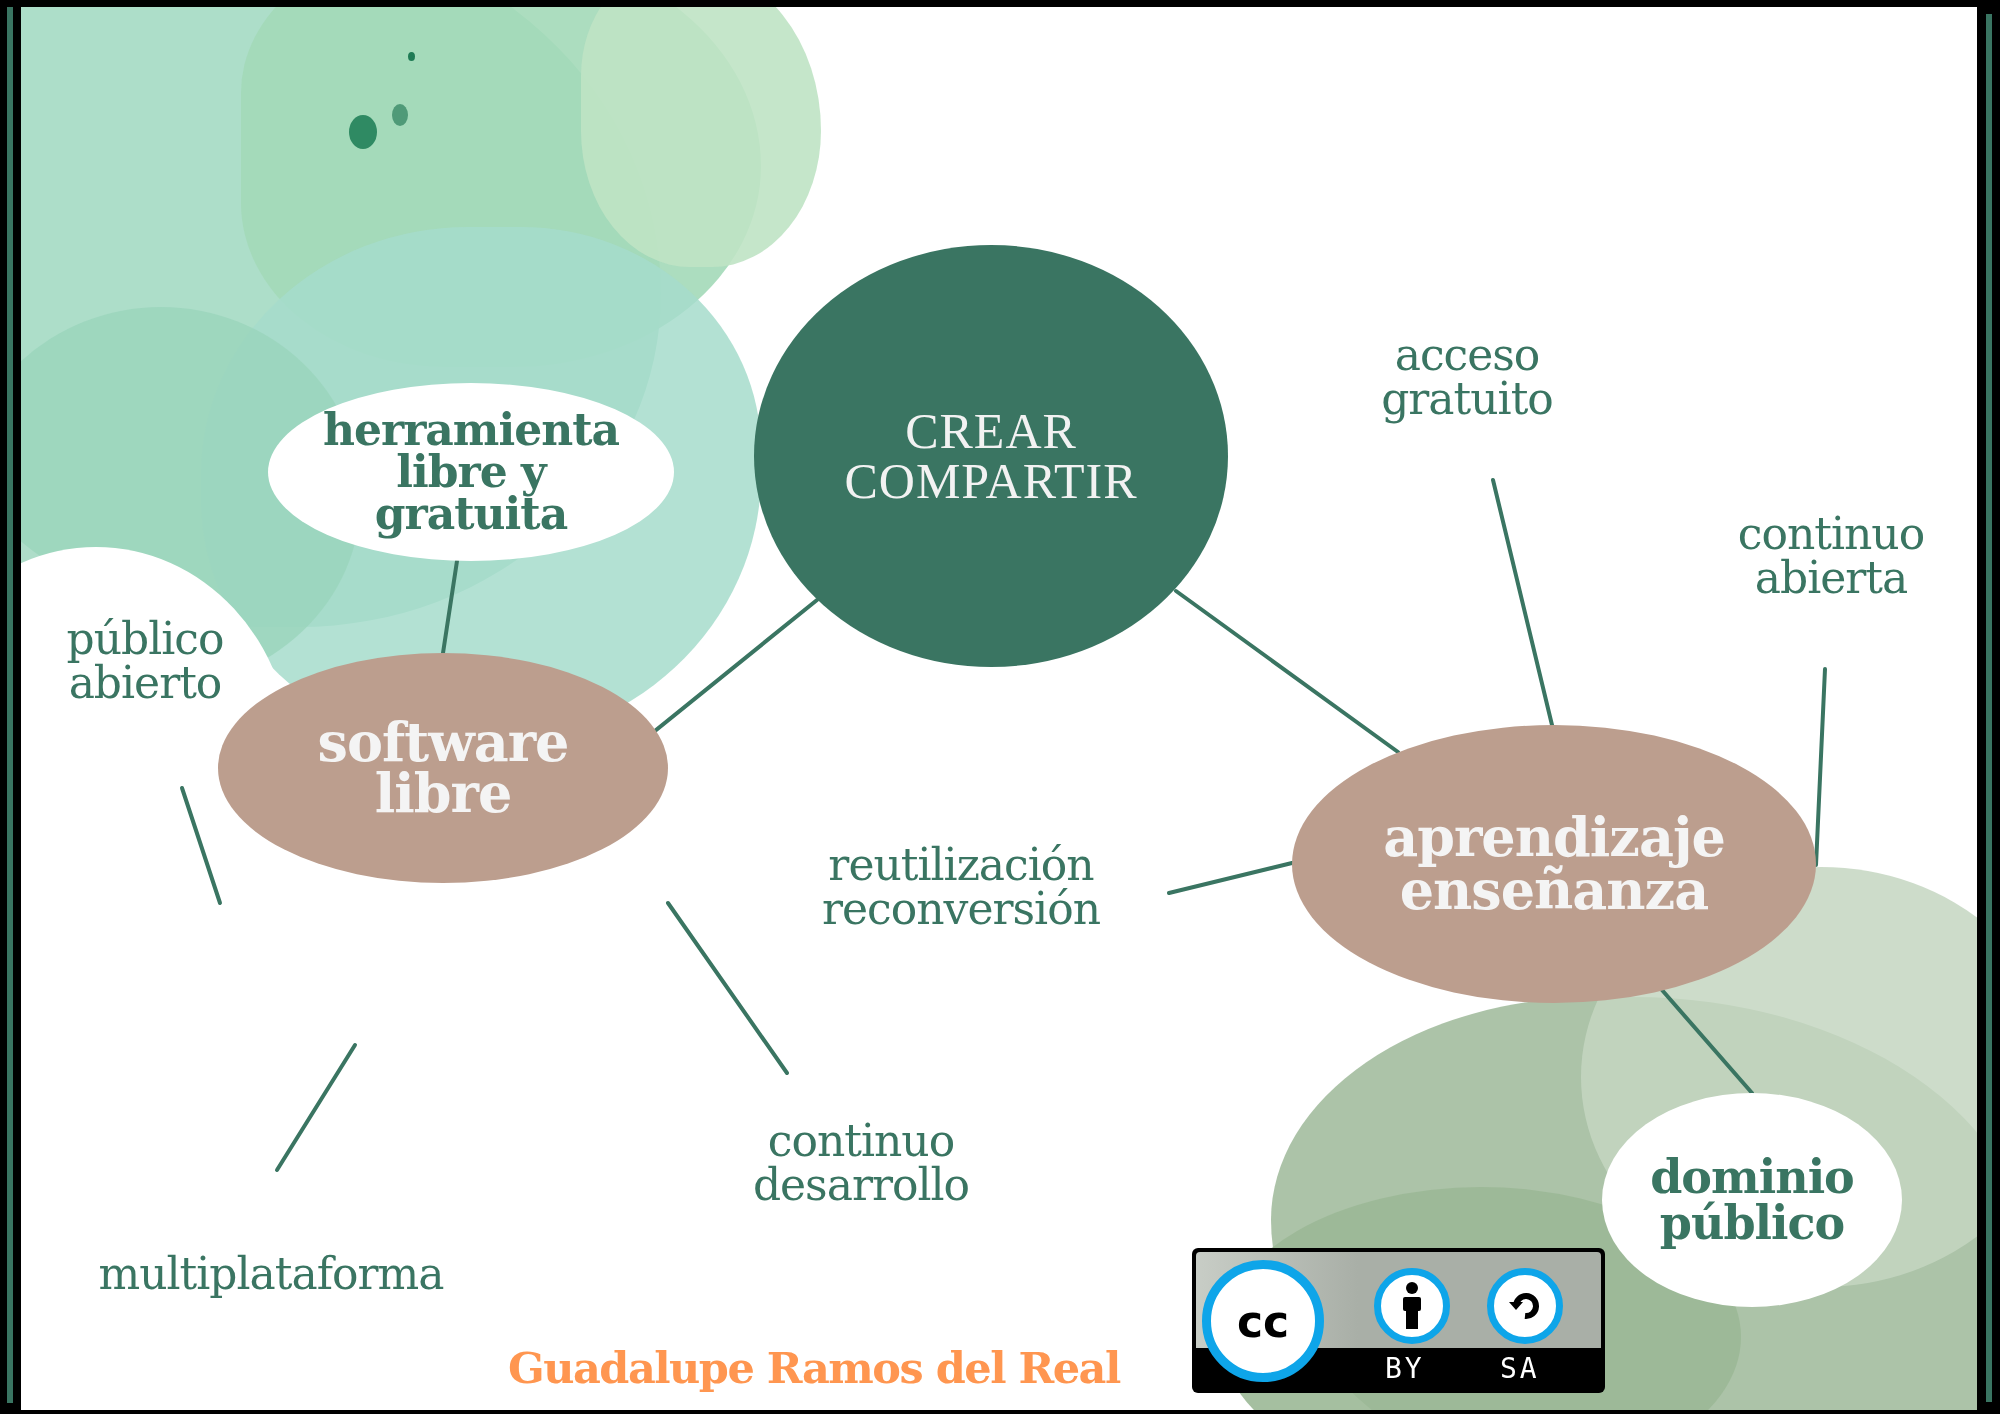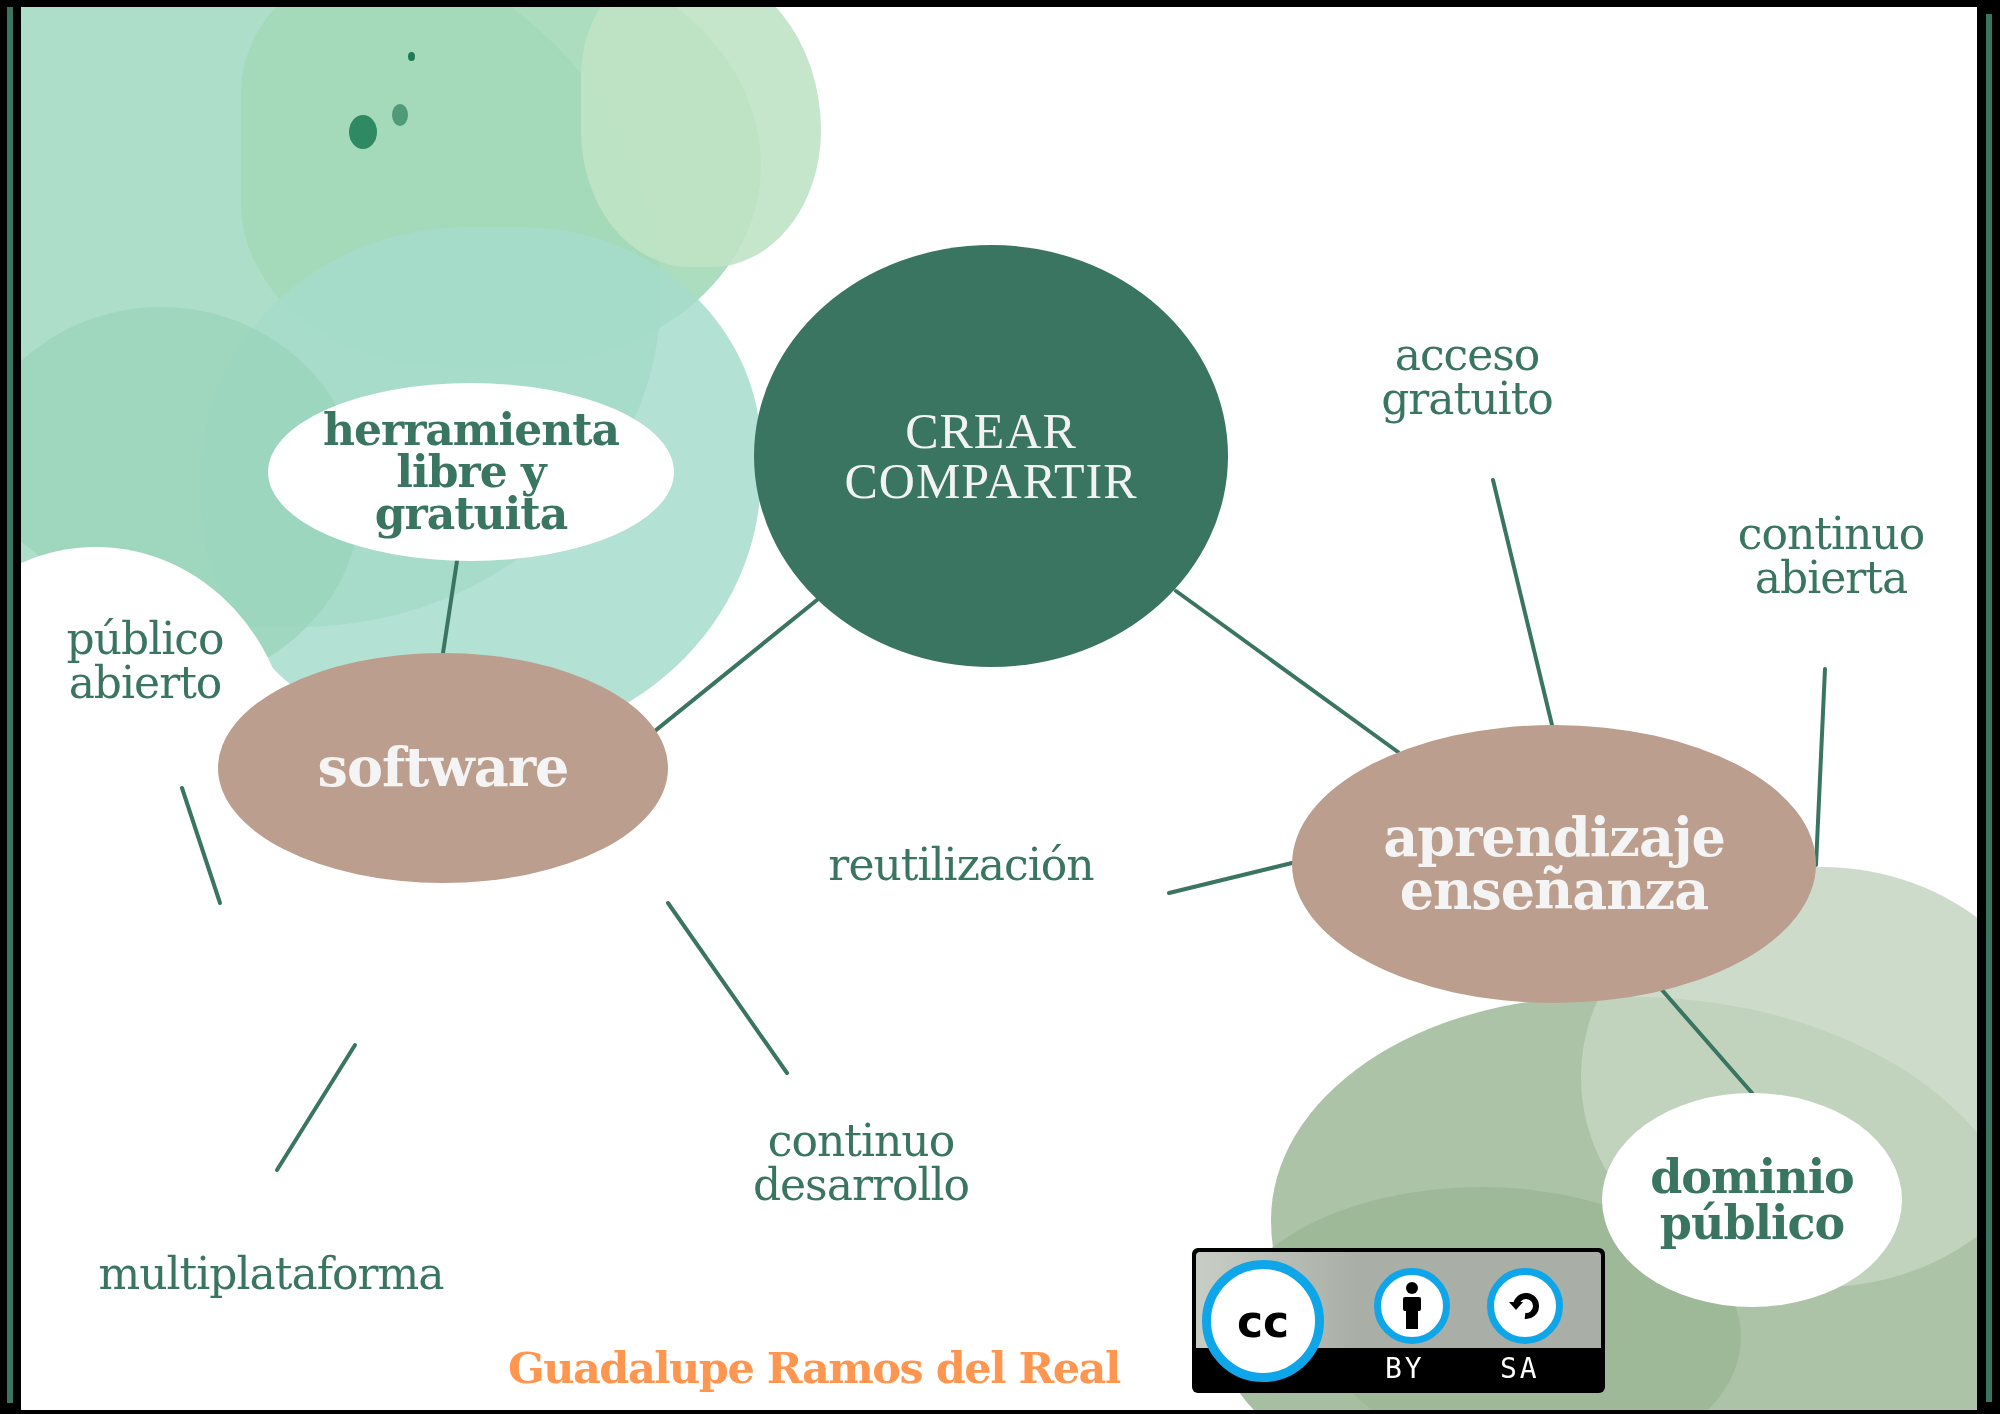--- a/index.html
+++ b/index.html
@@ -70,20 +70,21 @@
   <div class="node" style="left:733px;top:238px;width:474px;height:422px;background:#3a7562;">
     <div class="central-text">
       <span>CREAR</span>
       <span>COMPARTIR</span>
     </div>
   </div>
 
   <div class="node brown" style="left:197px;top:646px;width:450px;height:230px;">
     <div class="node-text" style="font-size:54px;line-height:0.95;">
       <span>software</span>
+      <span>libre</span>
     </div>
   </div>
 
   <div class="node brown" style="left:1271px;top:718px;width:524px;height:278px;">
     <div class="node-text" style="font-size:54px;line-height:0.98;">
       <span>aprendizaje</span>
       <span>enseñanza</span>
     </div>
   </div>
 
@@ -111,20 +112,21 @@
     <span>multiplataforma</span>
   </div>
 
   <div class="label" style="left:700px;top:1112px;width:280px;font-size:44px;">
     <span>continuo</span>
     <span>desarrollo</span>
   </div>
 
   <div class="label" style="left:770px;top:836px;width:340px;font-size:44px;">
     <span>reutilización</span>
+    <span>reconversión</span>
   </div>
 
   <div class="label" style="left:1336px;top:326px;width:220px;font-size:44px;">
     <span>acceso</span>
     <span>gratuito</span>
   </div>
 
   <div class="label" style="left:1700px;top:505px;width:220px;font-size:44px;">
     <span>continuo</span>
     <span>abierta</span>

